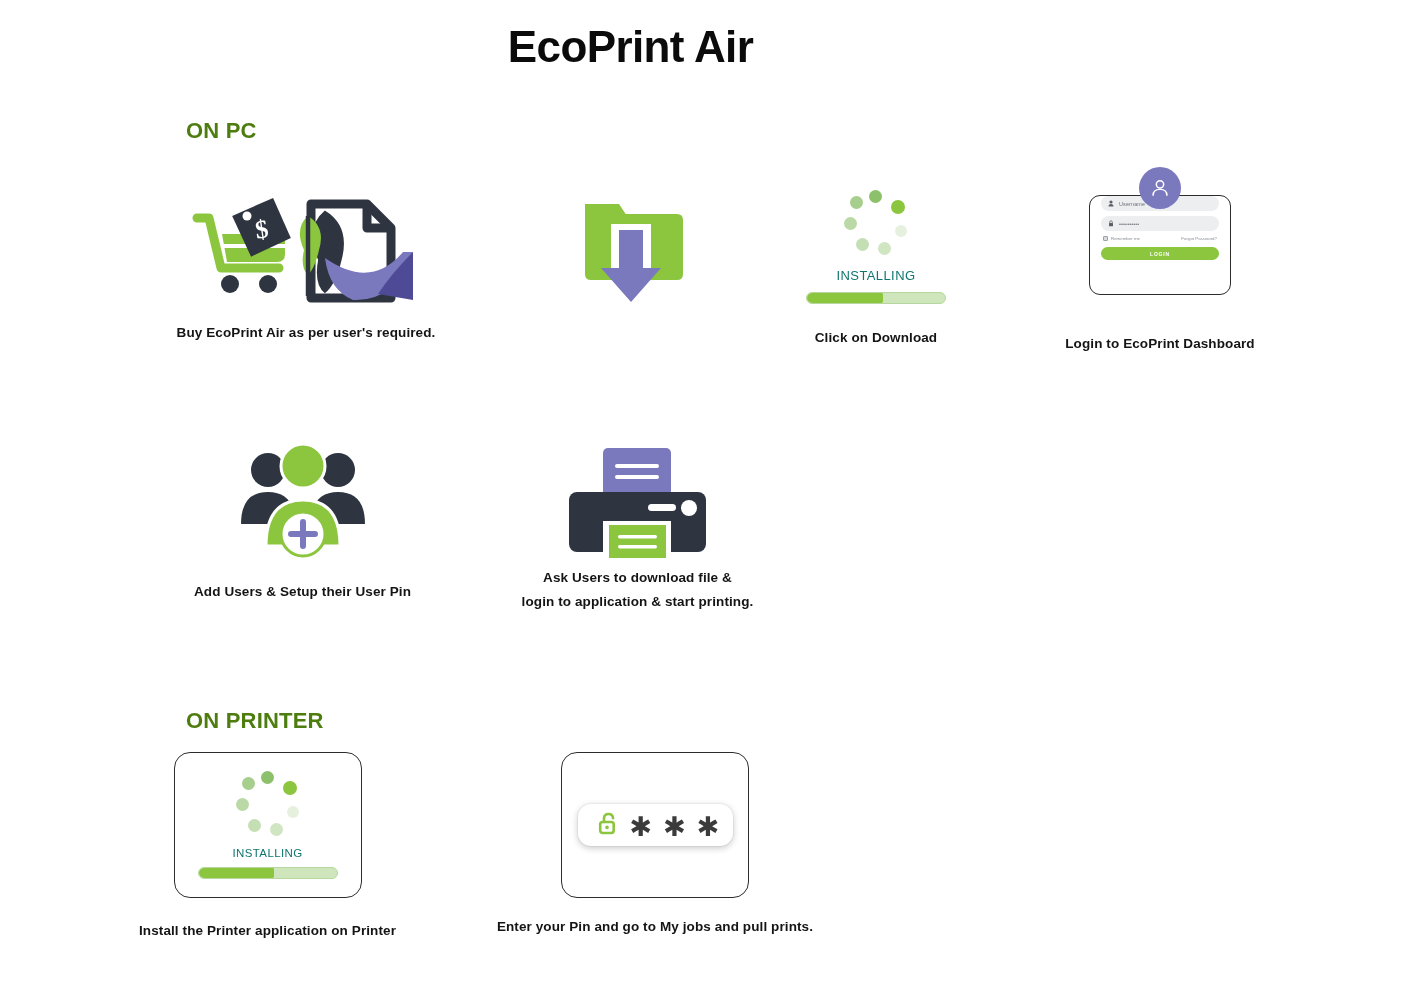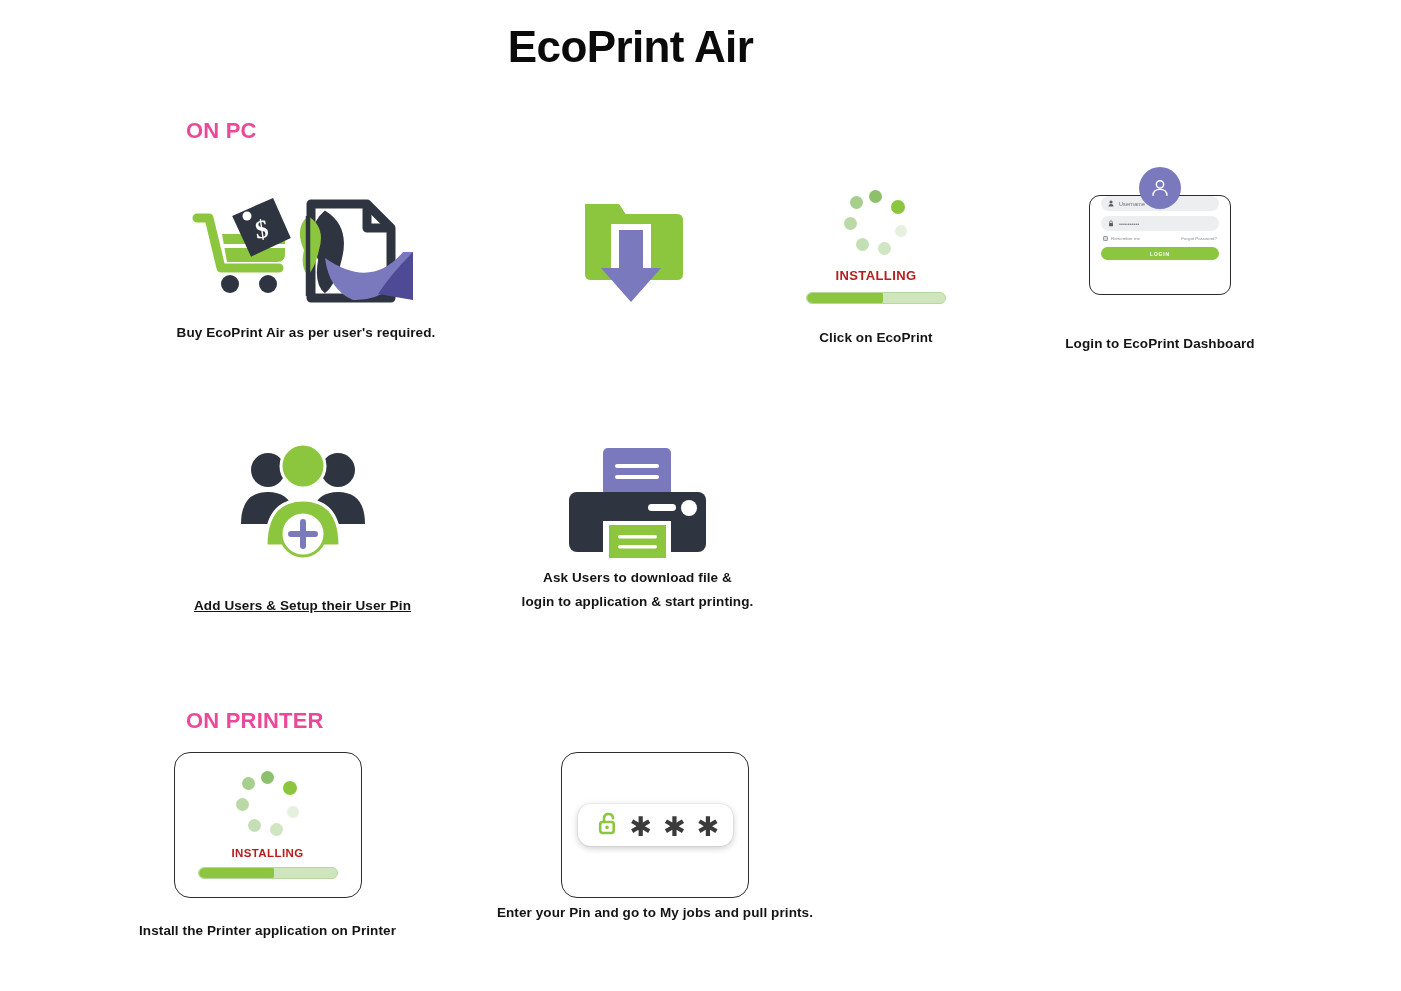--- a/index.html
+++ b/index.html
@@ -31,21 +31,21 @@
     color: #0b0b0b;
   }
 
   
   .section-heading {
     position: absolute;
     left: 186px;
     font-size: 22px;
     font-weight: 800;
     letter-spacing: 0.2px;
-    color: #ec4899;
+    color: #4d7c0f;
   }
   #heading-on-pc { top: 118px; }
   #heading-on-printer { top: 708px; }
 
   
   .step {
     position: absolute;
     text-align: center;
   }
   .step .art {
@@ -86,22 +86,22 @@
     height: 74px;
     margin: 0 auto;
   }
   .dot {
     position: absolute;
     border-radius: 50%;
     background: #6fb046;
   }
   .installing-label {
     font-size: 13px;
-    font-weight: 700;
-    color: #b91c1c;
+    font-weight: 400;
+    color: #0f766e;
     letter-spacing: 0.4px;
     margin-top: 4px;
   }
   .progress-track {
     height: 12px;
     border-radius: 7px;
     background: #cfe6bd;
     border: 1px solid #b6d8a0;
     overflow: hidden;
     margin: 9px auto 0;
@@ -290,21 +290,21 @@
       <div class="dot" style="width:13px;height:13px;left:42px;top:52px;opacity:0.33;"></div>
       <div class="dot" style="width:13px;height:13px;left:20px;top:48px;opacity:0.40;"></div>
       <div class="dot" style="width:13px;height:13px;left:8px;top:27px;opacity:0.48;"></div>
       <div class="dot" style="width:13px;height:13px;left:14px;top:6px;opacity:0.62;"></div>
     </div>
     <div class="installing-label">INSTALLING</div>
     <div class="progress-track">
       <div class="progress-fill" id="install-fill" style="width: 55%;"></div>
     </div>
   </div>
-  <div class="caption" style="margin-top:22px;">Click on EcoPrint</div>
+  <div class="caption" style="margin-top:22px;">Click on Download</div>
 </div>
 
 <div class="step" id="step-login">
   <div class="art">
     <div class="login-card">
       <div class="avatar-bubble">
         <svg width="22" height="22" viewBox="0 0 24 24">
           <circle cx="12" cy="8" r="4" fill="none" stroke="#ffffff" stroke-width="1.6"></circle>
           <path d="M4.5 20 Q4.5 13.5 12 13.5 Q19.5 13.5 19.5 20" fill="none" stroke="#ffffff" stroke-width="1.6" stroke-linecap="round"></path>
         </svg>
@@ -356,21 +356,21 @@
 
       <circle cx="65" cy="24" r="22" fill="#8cc63e" stroke="#ffffff" stroke-width="3"></circle>
       <path d="M28 104 Q28 58 65 58 Q102 58 102 104 Z" fill="#8cc63e" stroke="#ffffff" stroke-width="3"></path>
 
       <circle cx="65" cy="92" r="22" fill="#ffffff" stroke="#8cc63e" stroke-width="3"></circle>
       <g>
         <path d="M65 80 L65 104 M53 92 L77 92" stroke="#7b79bd" stroke-width="6" stroke-linecap="round"></path>
       </g>
     </svg>
   </div>
-  <div class="caption" style="margin-top:30px;text-decoration:underline;">Add Users &amp; Setup their User Pin</div>
+  <div class="caption" style="margin-top:16px;">Add Users &amp; Setup their User Pin</div>
 </div>
 
 <div class="step" id="step-printing">
   <div class="art">
     <svg width="145" height="118" viewBox="0 0 145 118">
 
       <rect x="38" y="6" width="68" height="48" rx="5" fill="#7b79bd"></rect>
       <rect x="50" y="22" width="44" height="4" rx="2" fill="#ffffff"></rect>
       <rect x="50" y="33" width="44" height="4" rx="2" fill="#ffffff"></rect>
 
@@ -418,14 +418,14 @@
           <path d="M6 11 V7.3 Q6 3 10.5 3 Q15 3 15 7.3" fill="none" stroke="#8cc63e" stroke-width="2.6" stroke-linecap="round"></path>
           <rect x="2.2" y="11" width="13.5" height="11" rx="2.4" fill="none" stroke="#8cc63e" stroke-width="2.6"></rect>
           <circle cx="9" cy="16.4" r="1.8" fill="#8cc63e"></circle>
         </svg>
       </span>
       <span class="asterisk">✱</span>
       <span class="asterisk">✱</span>
       <span class="asterisk">✱</span>
     </div>
   </div>
-  <div class="caption" style="margin-top:3px;">Enter your Pin and go to My jobs and pull prints.</div>
+  <div class="caption" style="margin-top:17px;">Enter your Pin and go to My jobs and pull prints.</div>
 </div>
 
 </body></html>

